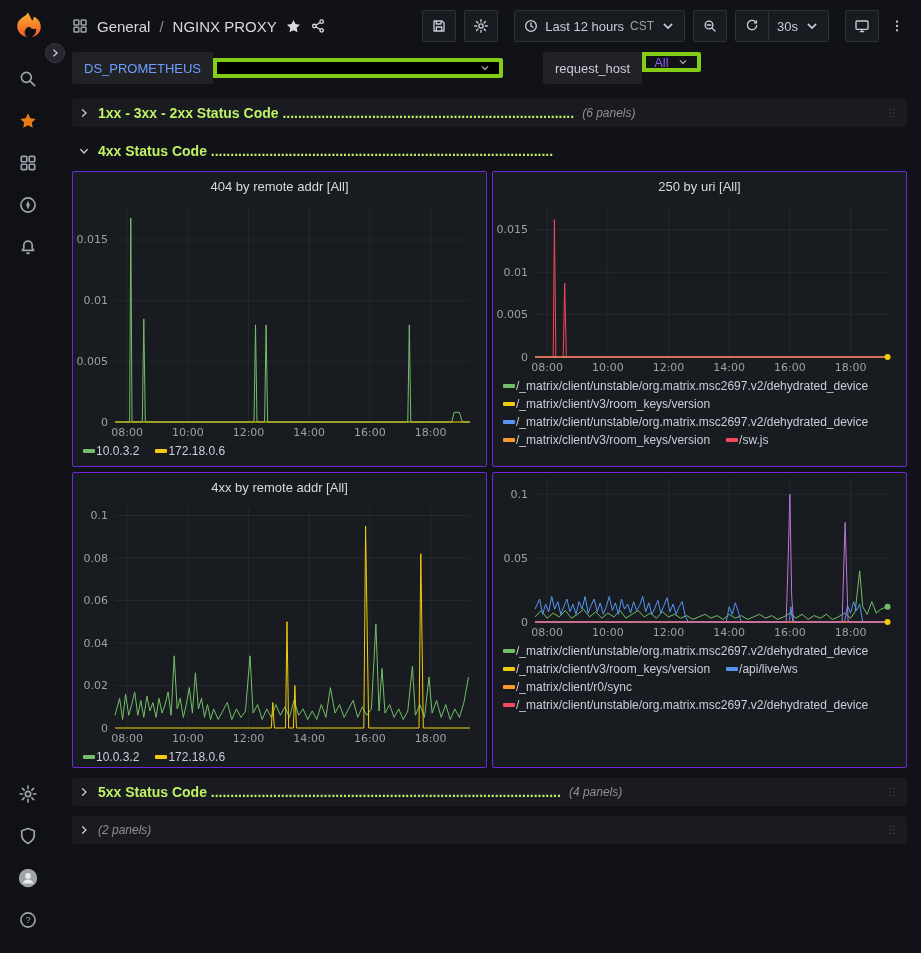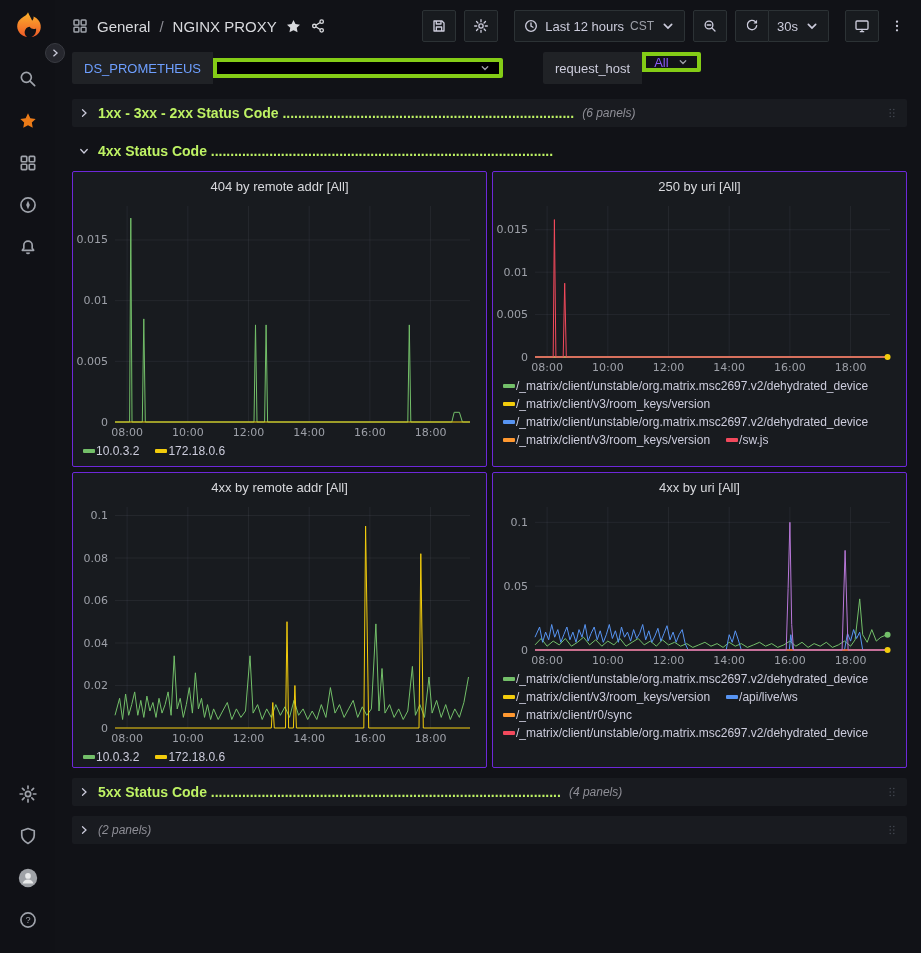--- a/index.html
+++ b/index.html
@@ -448,21 +448,20 @@
               <span class="swatch" style="background: rgb(115, 191, 105);"></span>
               <span class="legend-label">10.0.3.2</span>
             </span>
             <span class="legend-item">
               <span class="swatch" style="background: rgb(242, 204, 12);"></span>
               <span class="legend-label">172.18.0.6</span>
             </span>
           </div>
       </div>
       <div class="panel p3">
-        <div class="panel-title">4xx by uri [All]</div>
         <div class="chart">
             <svg width="413" height="167">
               <line x1="54.13675213675214" y1="6" x2="54.13675213675214" y2="149" stroke="rgba(204,204,220,0.07)"></line>
               <text x="54.13675213675214" y="163" text-anchor="middle">08:00</text>
               <line x1="114.82051282051283" y1="6" x2="114.82051282051283" y2="149" stroke="rgba(204,204,220,0.07)"></line>
               <text x="114.82051282051283" y="163" text-anchor="middle">10:00</text>
               <line x1="175.5042735042735" y1="6" x2="175.5042735042735" y2="149" stroke="rgba(204,204,220,0.07)"></line>
               <text x="175.5042735042735" y="163" text-anchor="middle">12:00</text>
               <line x1="236.18803418803418" y1="6" x2="236.18803418803418" y2="149" stroke="rgba(204,204,220,0.07)"></line>
               <text x="236.18803418803418" y="163" text-anchor="middle">14:00</text>

